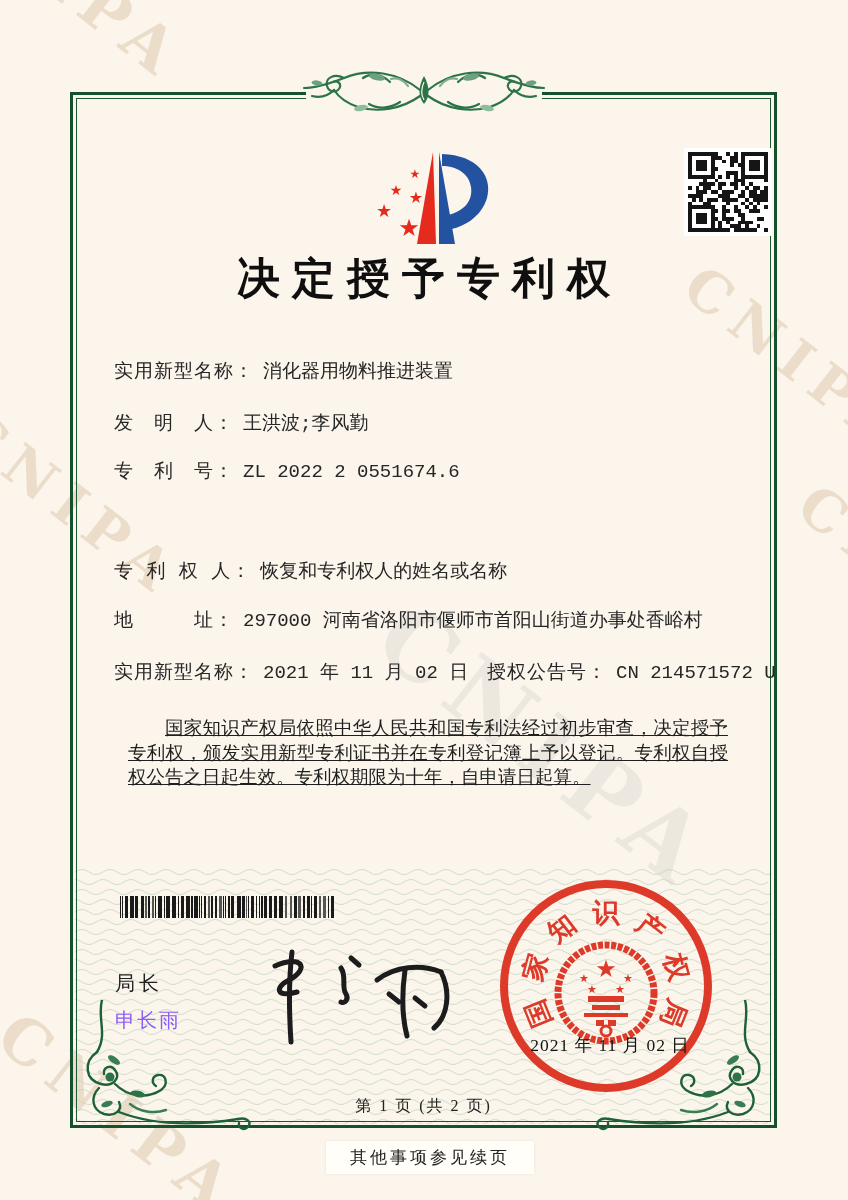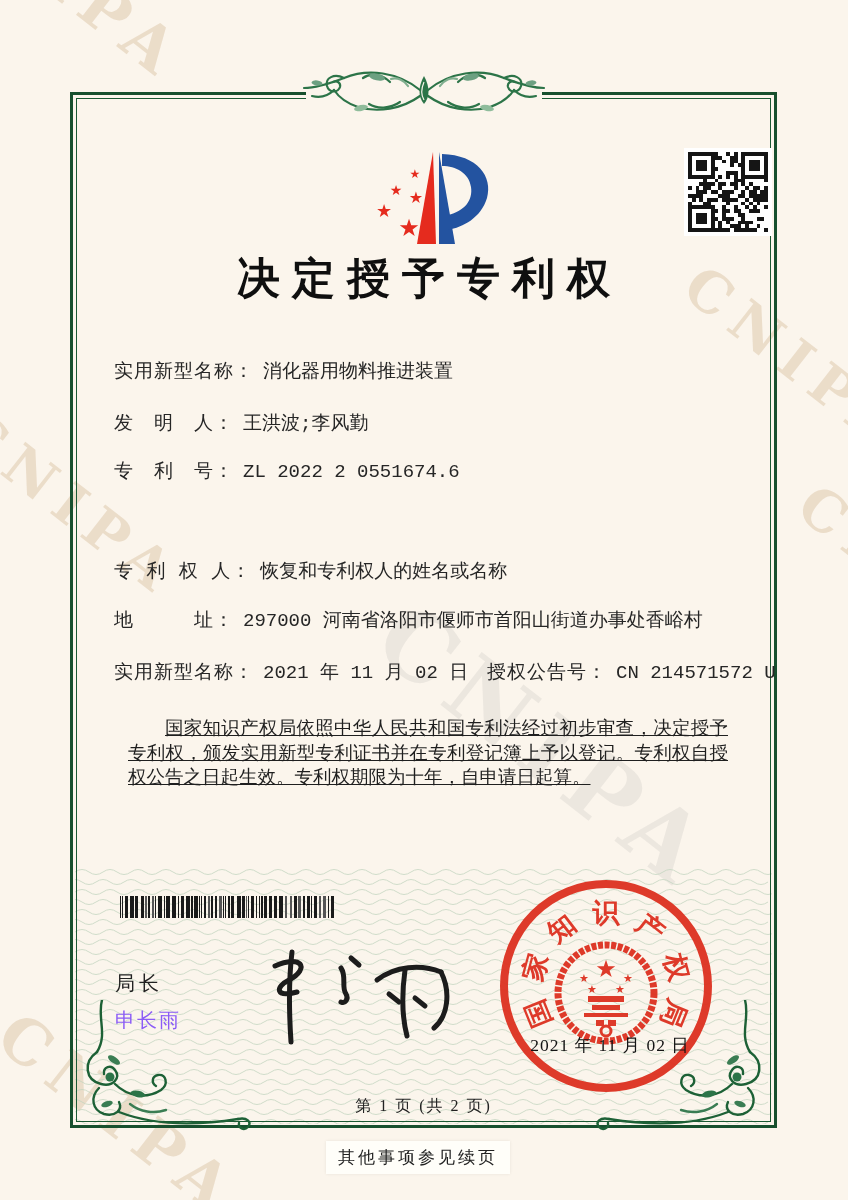--- a/index.html
+++ b/index.html
@@ -51,21 +51,21 @@
   .issuer-title{position:absolute;left:115px;top:970px;z-index:4;font-size:20px;letter-spacing:4px;color:#222;}
   .issuer-name{position:absolute;left:115px;top:1007px;z-index:4;font-size:20px;letter-spacing:2px;color:#8b5cf6;font-family:Liberation Mono, monospace;}
   .signature{position:absolute;left:245px;top:942px;z-index:4;}
 
   .seal{position:absolute;left:495px;top:875px;z-index:4;}
   .seal-date{position:absolute;left:520px;top:1033px;width:180px;z-index:5;text-align:center;
              font-size:17.5px;color:#141414;letter-spacing:1px;white-space:nowrap;}
 
   .page-info{position:absolute;left:70px;top:1096px;width:707px;z-index:4;text-align:center;
              font-size:16px;letter-spacing:2px;color:#222;}
-  .cont-note{position:absolute;left:326px;top:1141px;z-index:4;background:#fffef9;padding:5px 12px;
+  .cont-note{position:absolute;left:326px;top:1141px;z-index:4;background:#fffef9;padding:5px 24px;
              font-size:17px;letter-spacing:3px;color:#222;box-shadow:0 0 3px rgba(0,0,0,.08);}
 </style>
 </head>
 <body>
 
 <div class="page">
 
   <div class="wm wm-tl">CNIPA</div>
   <div class="wm wm-rm">CNIPA</div>
   <div class="wm wm-lm">CNIPA</div>

